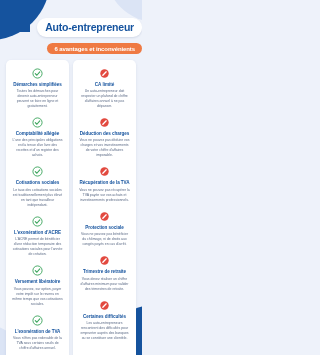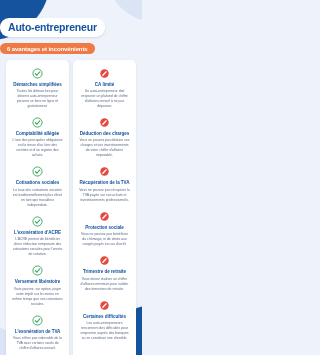--- a/index.html
+++ b/index.html
@@ -53,21 +53,21 @@
     width:50px; height:56px;
     background:#dbe4f5;
     border-radius:0 40px 0 0;
   }
 
   
   .header {
     position:relative;
     z-index:5;
     padding-top:17px;
-    text-align:left;
+    text-align:right;
   }
   .title-pill {
     display:inline-block;
     background:#ffffff;
     color:#15539e;
     font-weight:bold;
     font-size:10.5px;
     letter-spacing:-0.2px;
     padding:3.5px 8px;
     border-radius:9px;

